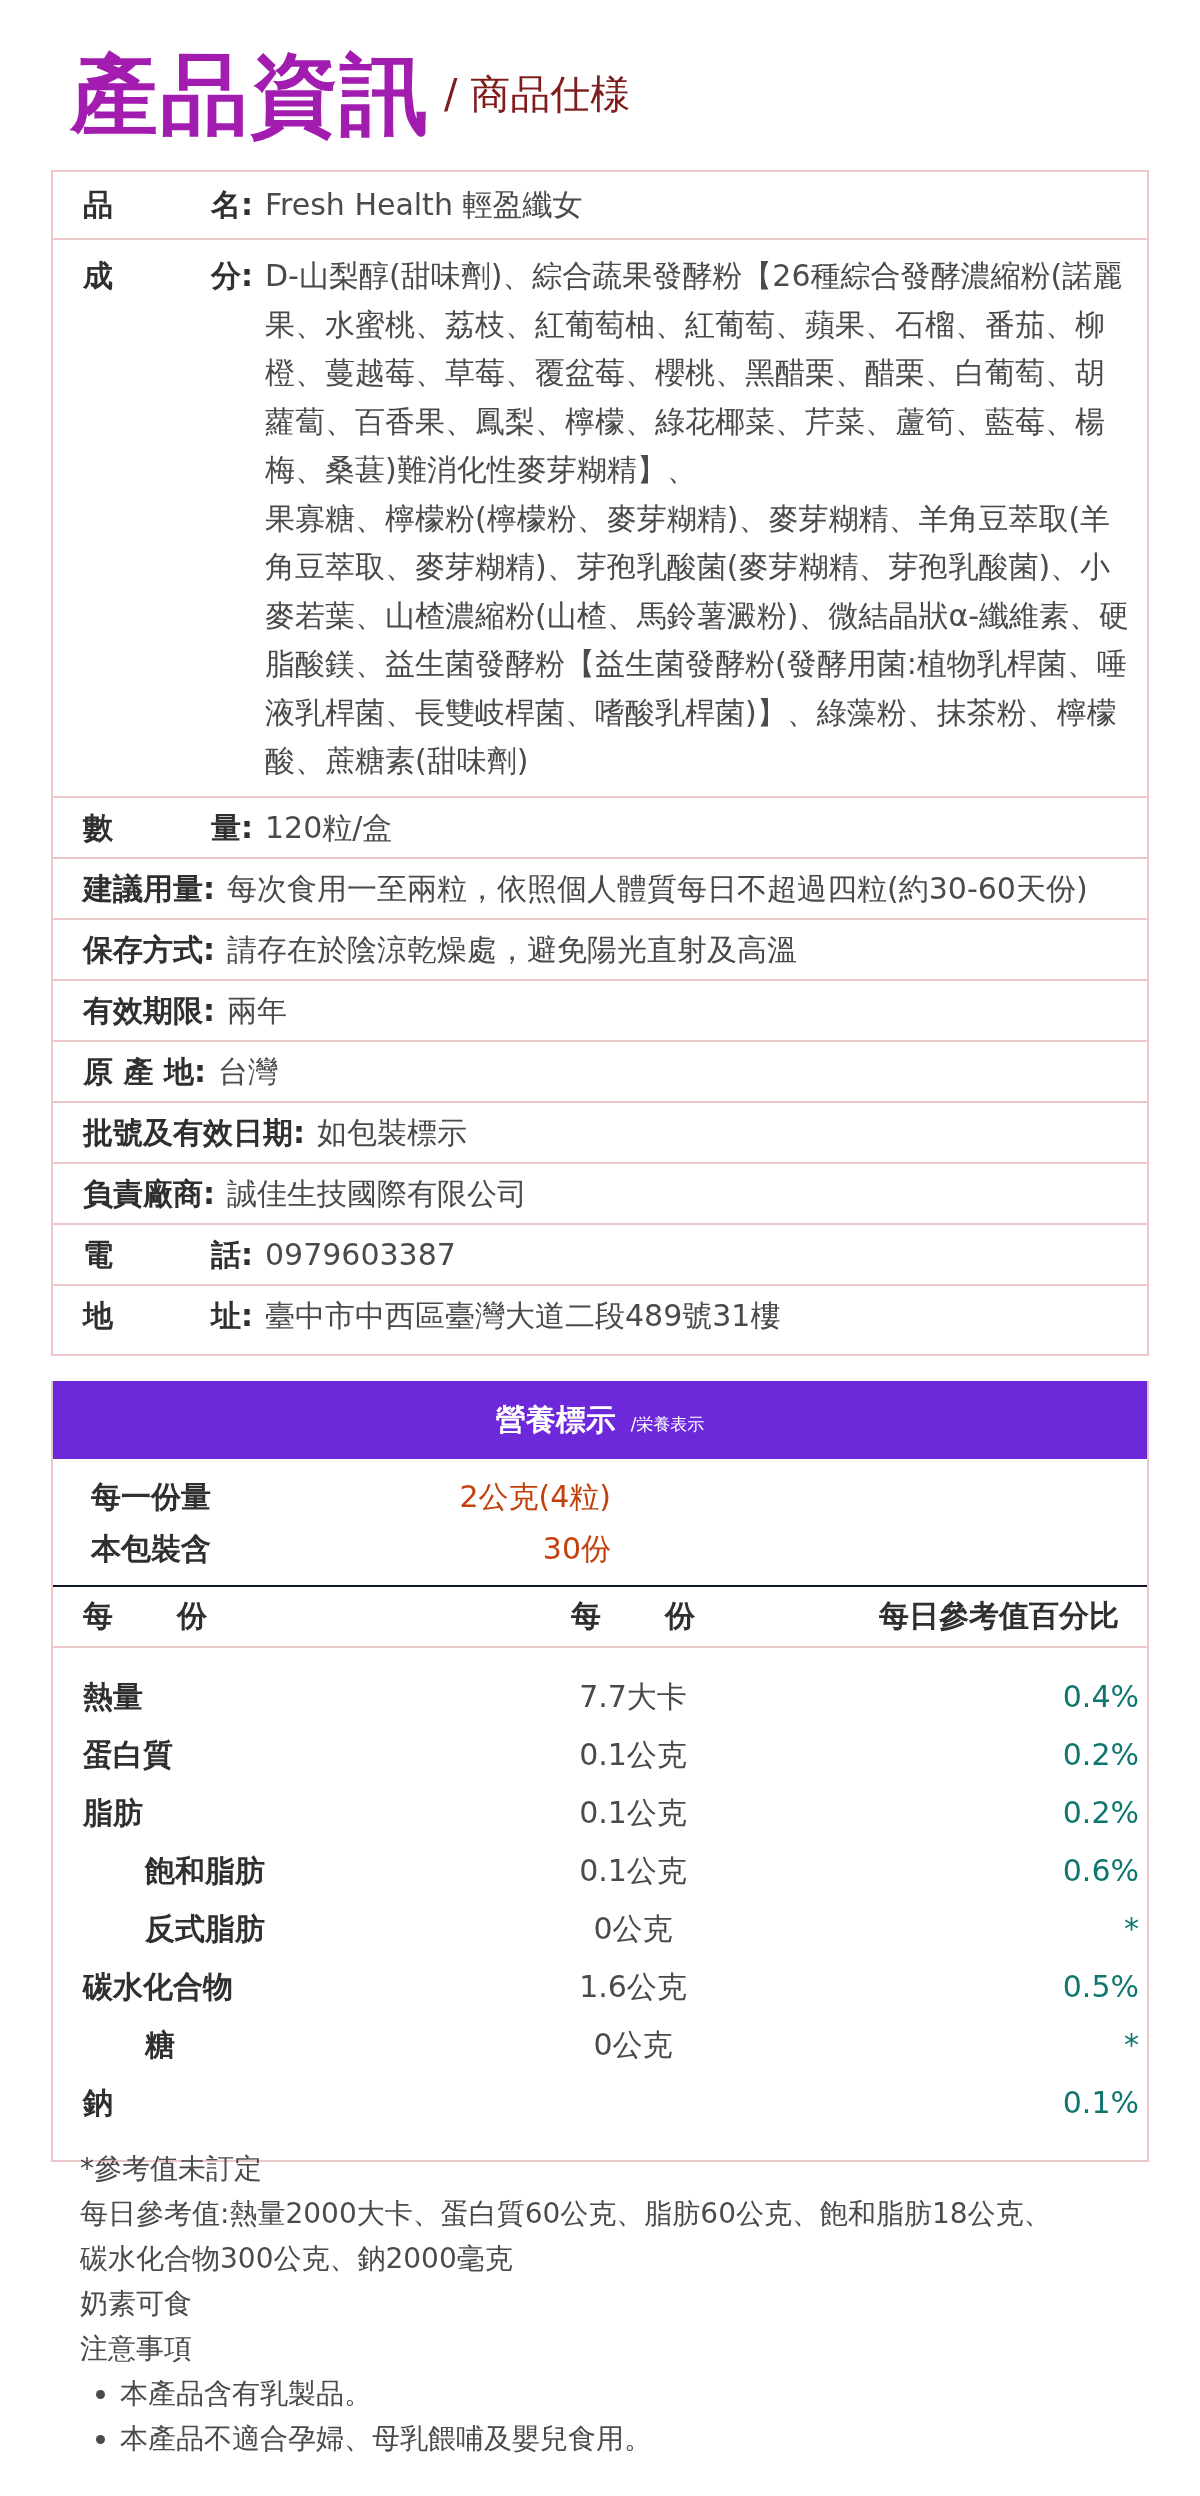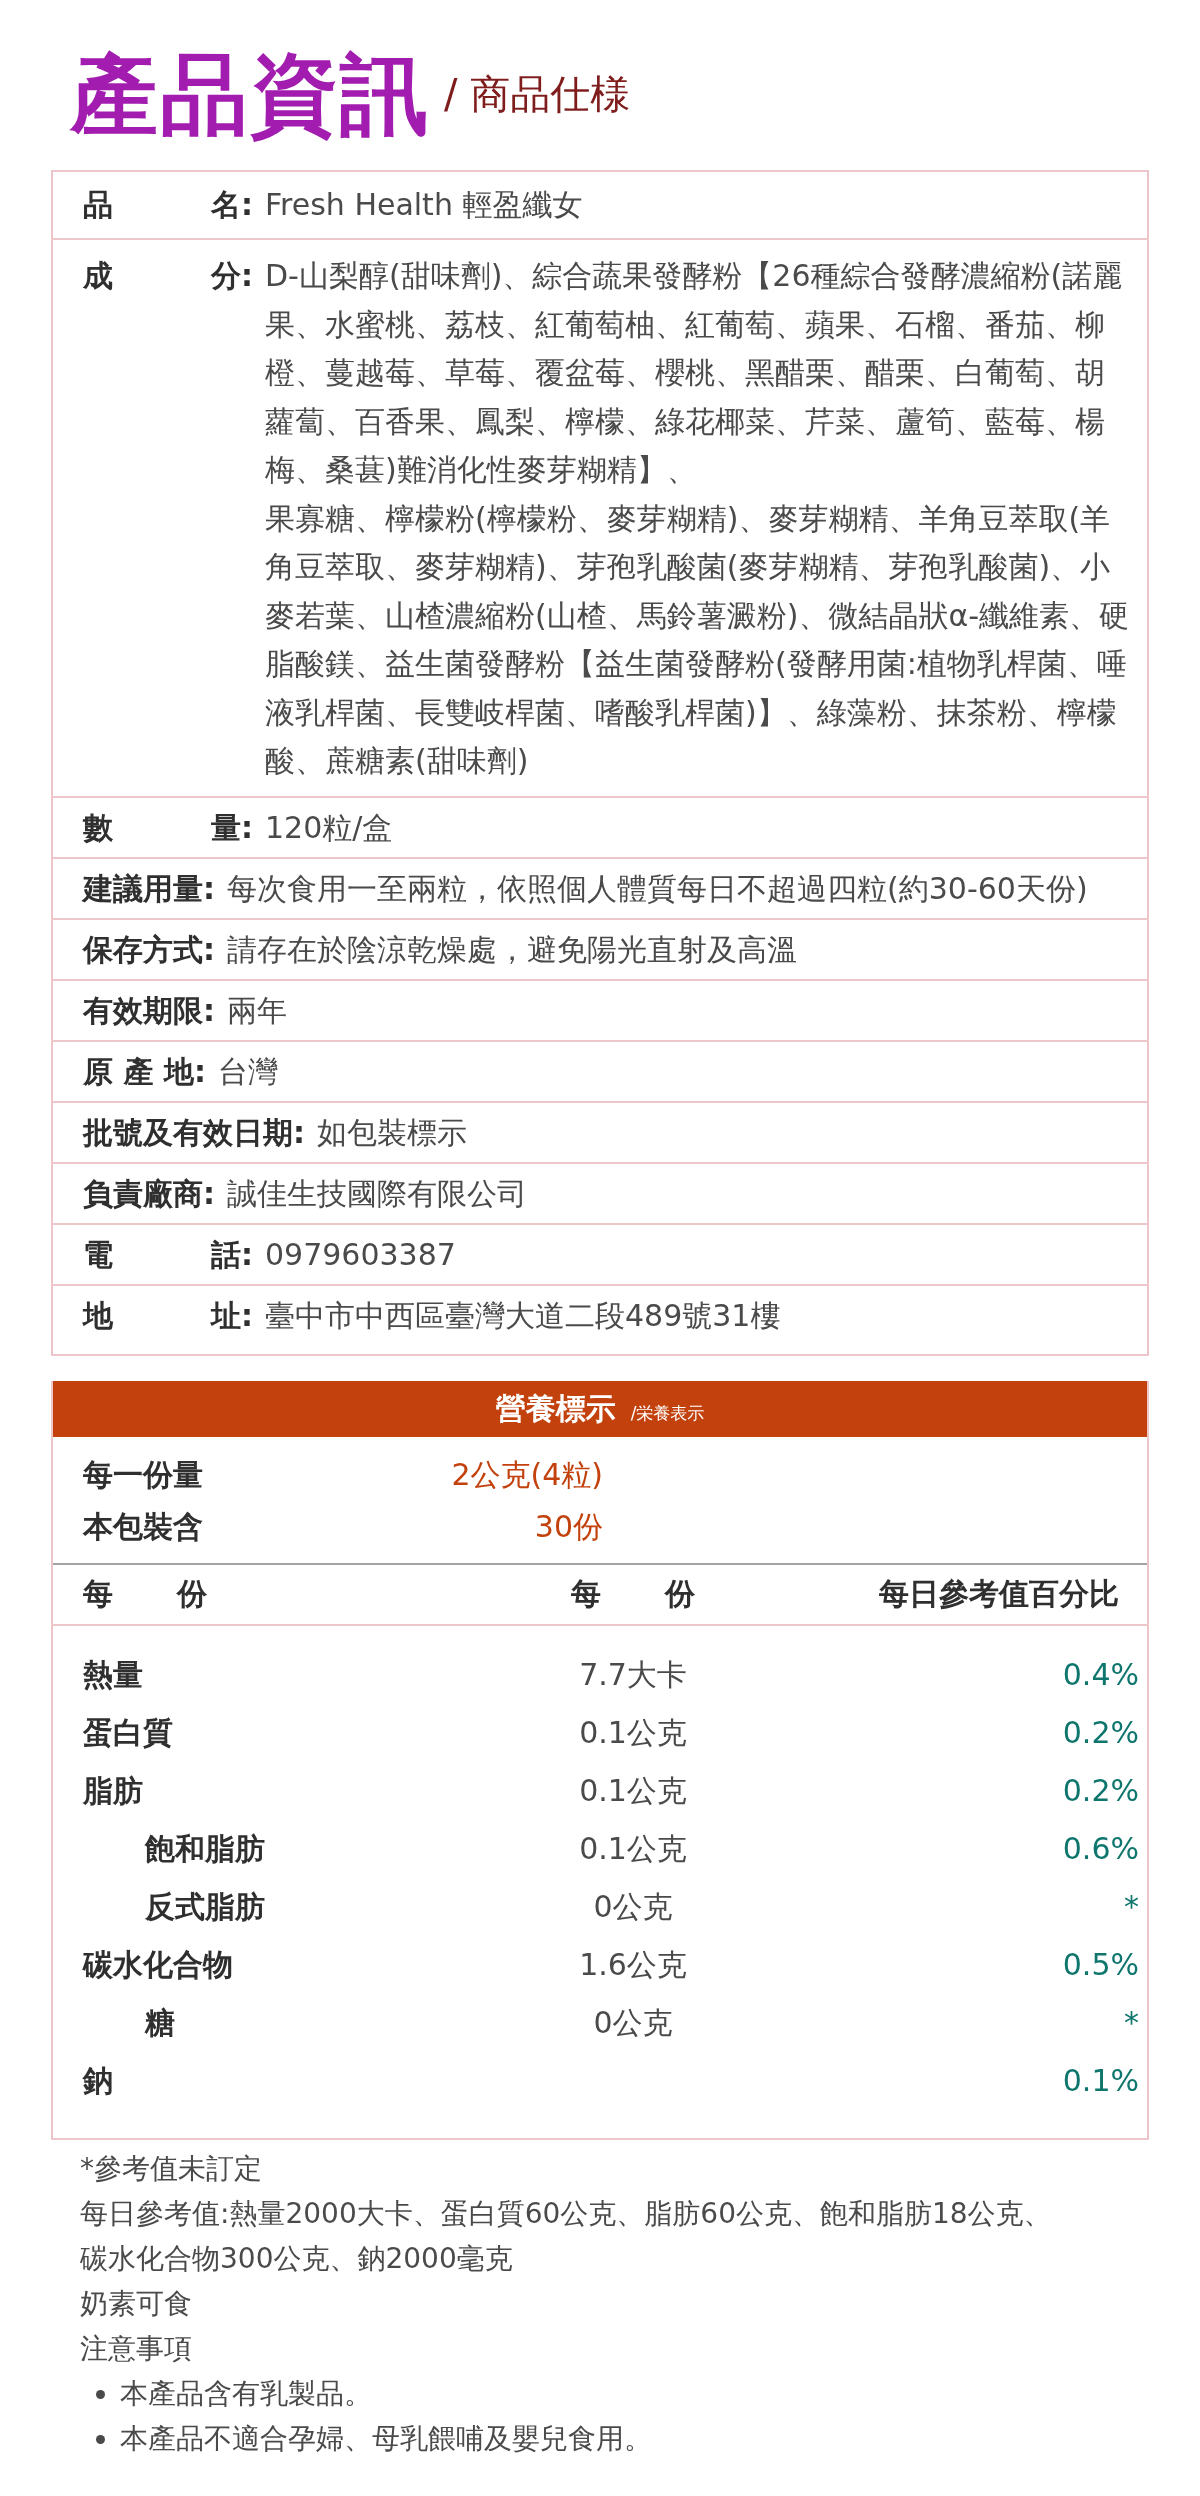--- a/index.html
+++ b/index.html
@@ -17,24 +17,24 @@
   .spec-row:first-child { border-top: none; min-height: 66px; padding-top: 9px; }
   .spec-label { width: 170px; padding-left: 30px; font-weight: bold; color: #2f2f2f; display: flex; justify-content: space-between; flex-shrink: 0; }
   .spec-label.free { width: auto; justify-content: flex-start; }
   .spec-value { padding-left: 12px; padding-right: 14px; color: #4a4a4a; }
   .spec-row.ingredients { padding-top: 12px; padding-bottom: 10px; }
   .spec-row.ingredients .spec-value { line-height: 48.5px; }
   .ing-block { display: block; }
   .spec-row.last { min-height: 70px; }
 
   .nutri { position: absolute; left: 51px; top: 1381px; width: 1098px; border: 2px solid #ecc6c9; border-top: none; box-sizing: border-box; }
-  .nutri-header { background: #c2410c; height: 56px; display: flex; align-items: center; justify-content: center; color: #ffffff; }
+  .nutri-header { background: #6d28d9; height: 78px; display: flex; align-items: center; justify-content: center; color: #ffffff; }
   .nutri-header .h-main { font-size: 30px; font-weight: bold; }
   .nutri-header .h-sub { font-size: 17px; margin-left: 15px; margin-top: 8px; }
-  .serving { padding: 12px 0 10px 0; border-bottom: 2px solid #a3a3a3; }
+  .serving { padding: 12px 0 10px 8px; border-bottom: 2px solid #0f172a; }
   .serving-row { display: flex; font-size: 30px; line-height: 52px; }
   .serving-row .s-label { width: 330px; padding-left: 30px; font-weight: bold; color: #2f2f2f; }
   .serving-row .s-value { color: #c2410c; width: 190px; text-align: right; }
   .col-head { display: flex; font-size: 30px; font-weight: bold; color: #2f2f2f; height: 59px; align-items: center; border-bottom: 2px solid #ecc6c9; }
   .col-head .c1 { width: 460px; padding-left: 30px; box-sizing: border-box; display: flex; }
   .col-head .c1 span:first-child { width: 94px; }
   .col-head .c2 { width: 240px; display: flex; justify-content: center; }
   .col-head .c2 span:first-child { margin-right: 64px; }
   .col-head .c3 { flex: 1; text-align: right; padding-right: 28px; }
   .nutri-body { padding: 20px 0 28px 0; }

